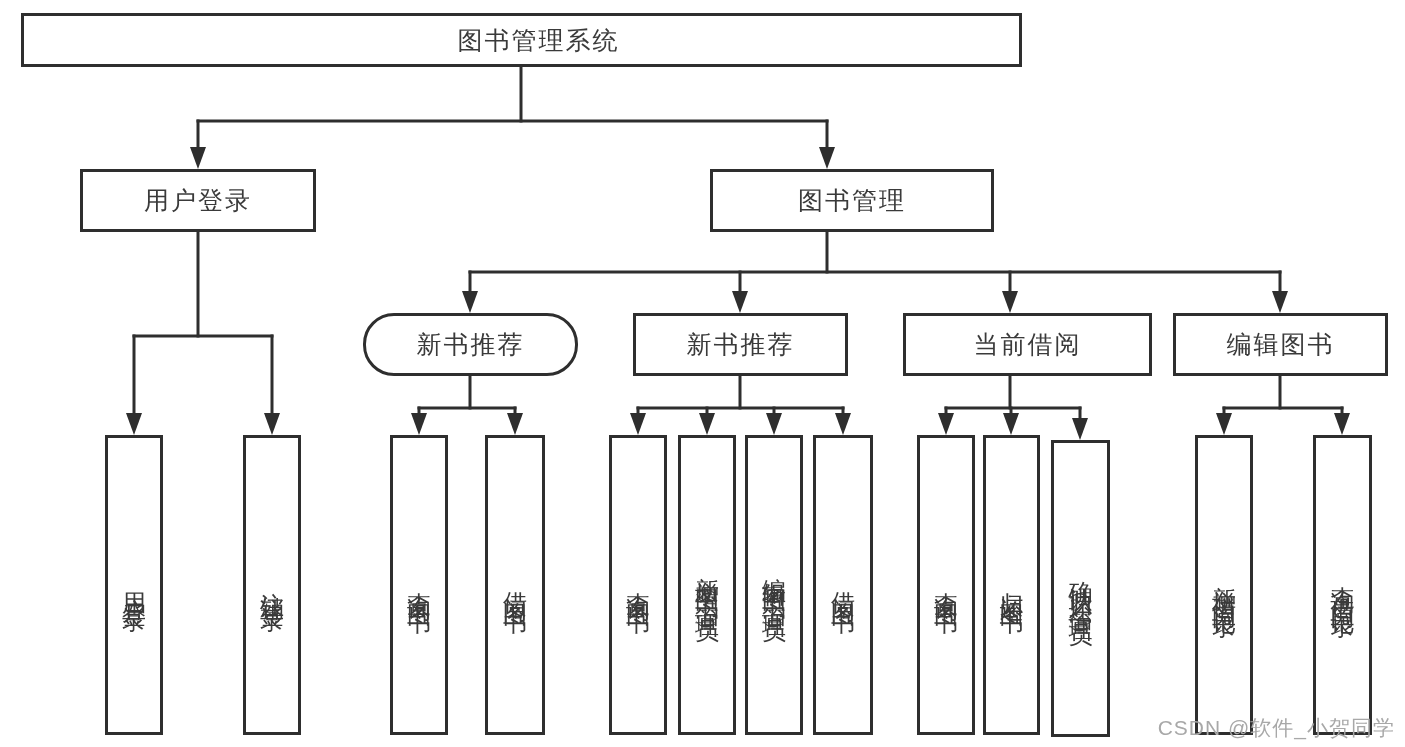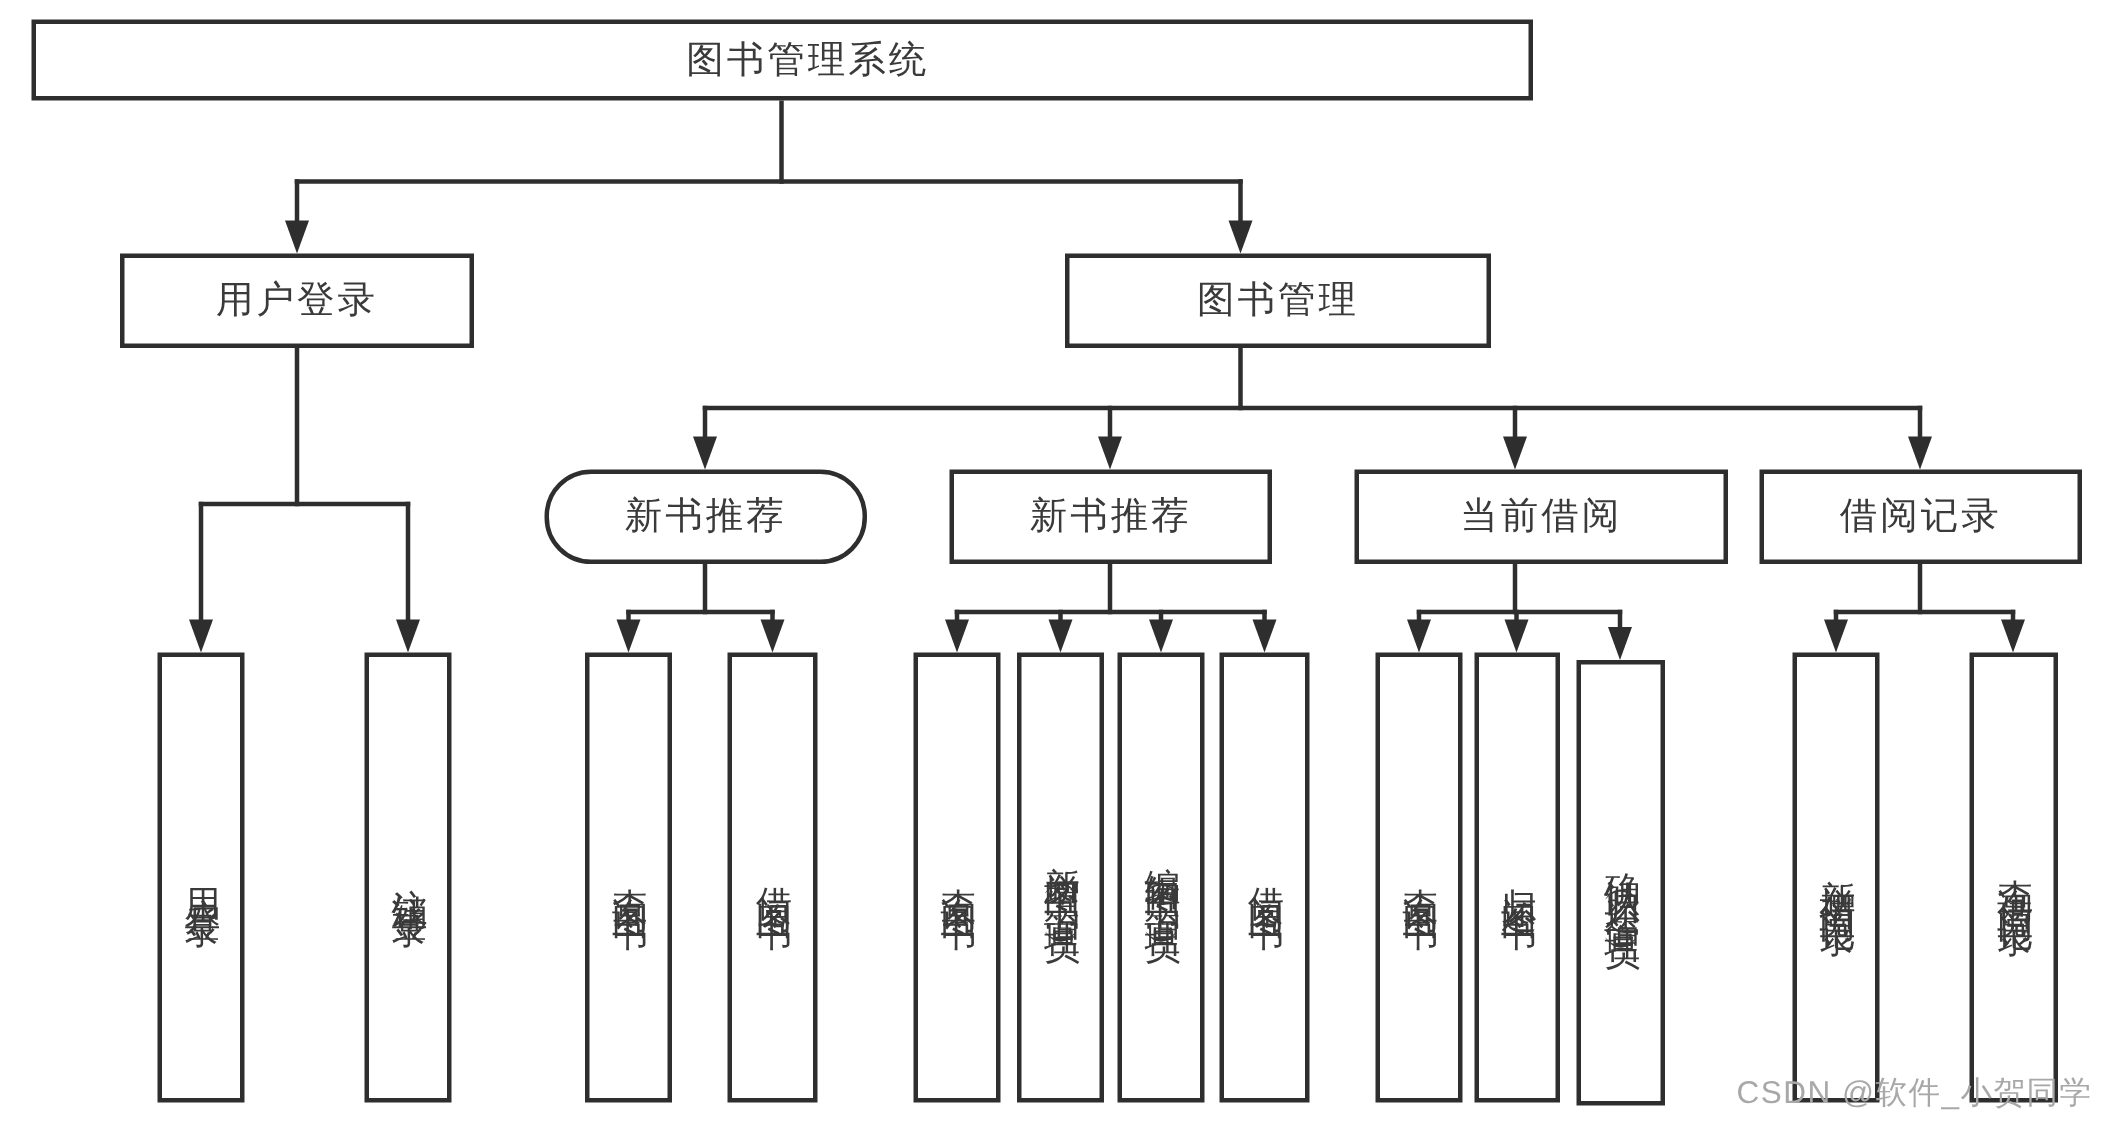--- a/index.html
+++ b/index.html
@@ -135,21 +135,21 @@
   </svg>
 
   <div class="node hbox root-title" style="left:21px;top:13px;width:1001px;height:54px;">图书管理系统</div>
 
   <div class="node hbox" style="left:80px;top:169px;width:236px;height:63px;">用户登录</div>
   <div class="node hbox" style="left:710px;top:169px;width:284px;height:63px;">图书管理</div>
 
   <div class="node hbox" style="left:363px;top:313px;width:215px;height:63px;border-radius:31px;">新书推荐</div>
   <div class="node hbox" style="left:633px;top:313px;width:215px;height:63px;">新书推荐</div>
   <div class="node hbox" style="left:903px;top:313px;width:249px;height:63px;">当前借阅</div>
-  <div class="node hbox" style="left:1173px;top:313px;width:215px;height:63px;">借阅记录</div>
+  <div class="node hbox" style="left:1173px;top:313px;width:215px;height:63px;">编辑图书</div>
 
   <div class="node vbox" style="left:105px;top:435px;width:58px;height:300px;">用户登录</div>
   <div class="node vbox" style="left:243px;top:435px;width:58px;height:300px;">注销登录</div>
 
   <div class="node vbox" style="left:390px;top:435px;width:58px;height:300px;">查询图书</div>
   <div class="node vbox" style="left:485px;top:435px;width:60px;height:300px;">借阅图书</div>
 
   <div class="node vbox" style="left:609px;top:435px;width:58px;height:300px;">查询图书</div>
   <div class="node vbox" style="left:678px;top:435px;width:58px;height:300px;">新增图书（管理员）</div>
   <div class="node vbox" style="left:745px;top:435px;width:58px;height:300px;">编辑图书（管理员）</div>

